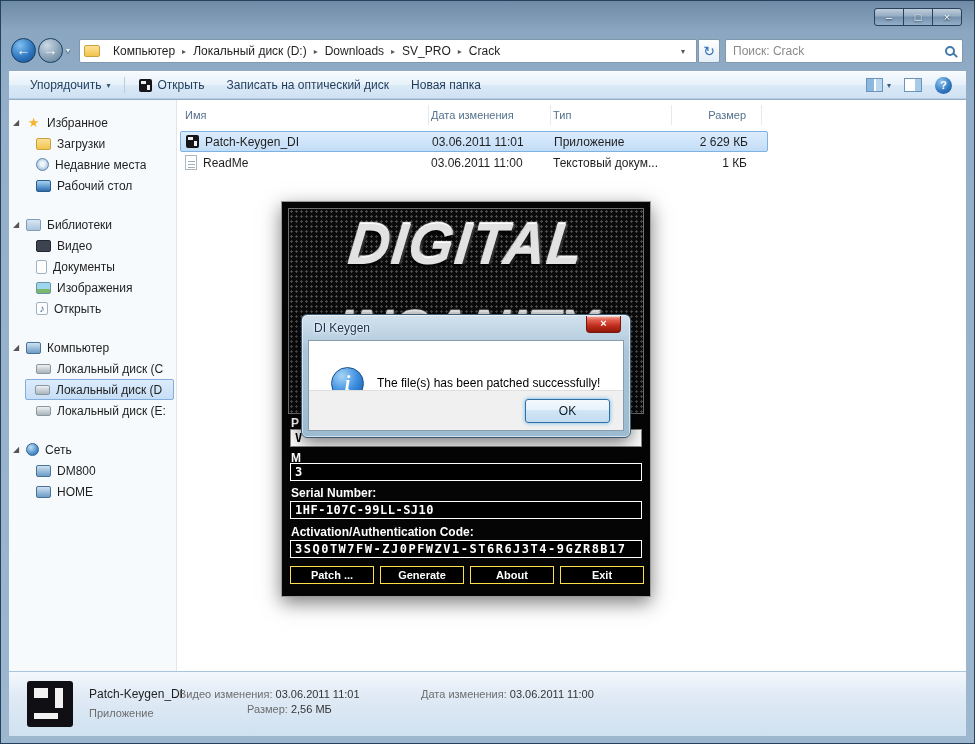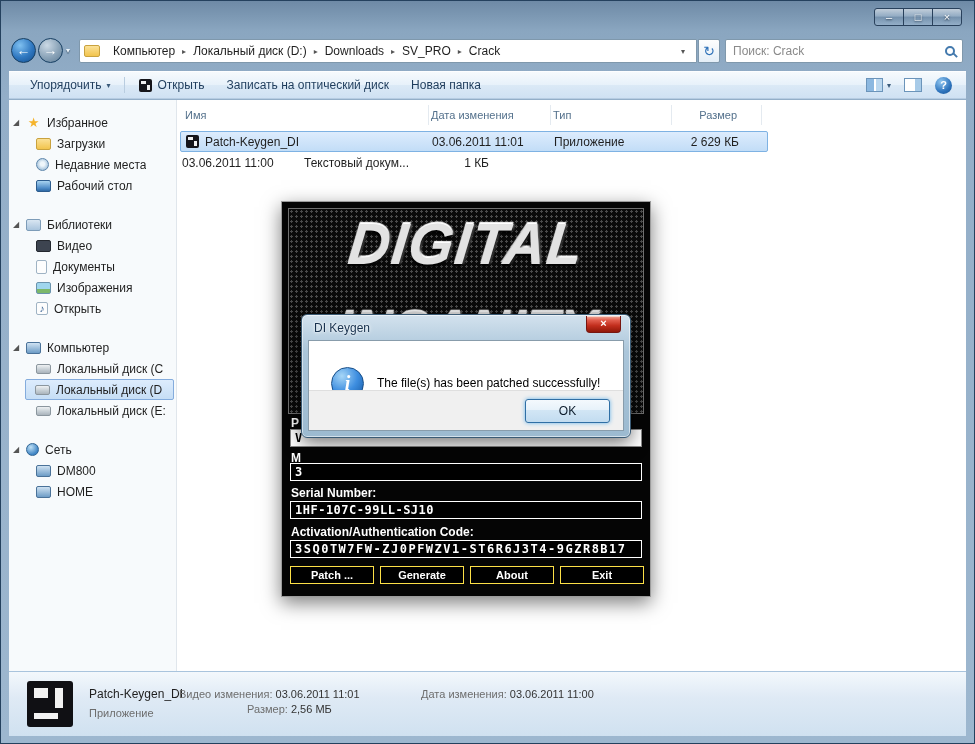--- a/index.html
+++ b/index.html
@@ -96,21 +96,21 @@
   .ic-docs { background:#fdfdfd; border:1px solid #9fb3c4; width:11px; height:14px; }
   .ic-pics { background:linear-gradient(180deg,#9fd6ee 55%,#7cb86a 55%); border:1px solid #6a93ad; }
   .ic-music { background:#fdfdfd; border:1px solid #9fb3c4; color:#2f5a8f; font-size:10px; line-height:12px; text-align:center; width:12px; height:13px; }
   .ic-drive { background:linear-gradient(180deg,#eef1f3,#c3ccd2 60%,#aab4bc); border:1px solid #8b969e; height:10px; }
   
   .list-header { position:absolute; left:176px; top:104px; height:20px; display:flex; font-size:11px; color:#54718c; }
   .list-header .col { border-right:1px solid #e4eaf0; line-height:20px; }
   .col-name { width:252px; padding-left:8px; }
   .col-date { width:122px; padding-left:2px; }
   .col-type { width:121px; padding-left:2px; }
-  .col-size { width:90px; text-align:right; padding-right:24px; }
+  .col-size { width:90px; text-align:right; padding-right:15px; }
   .file-row {
     position:absolute; left:179px; width:588px; height:21px;
     display:flex; align-items:center; font-size:12px; color:#1f1f1f;
   }
   .file-row .col-name { width:249px; display:flex; align-items:center; gap:6px; padding-left:5px; }
   .file-row.selected {
     background:linear-gradient(180deg,#ddecfd,#c2ddf7);
     border:1px solid #7eb2e3; border-radius:2px;
   }
   .row1 { top:130px; } .row2 { top:151px; }
@@ -364,20 +364,24 @@
     <div class="col-name">
       <span class="ic-app-sm"></span>
       <span>Patch-Keygen_DI</span>
     </div>
     <div class="col-date">03.06.2011 11:01</div>
     <div class="col-type">Приложение</div>
     <div class="col-size">2 629 КБ</div>
   </div>
 
   <div class="file-row row2">
+    <div class="col-name">
+      <span class="ic-txt"></span>
+      <span>ReadMe</span>
+    </div>
     <div class="col-date">03.06.2011 11:00</div>
     <div class="col-type">Текстовый докум...</div>
     <div class="col-size">1 КБ</div>
   </div>
 
   <div class="keygen">
     <div class="kg-logo">
       <div class="kg-l1">DIGITAL</div>
       <div class="kg-l2">INSANITY</div>
     </div>

